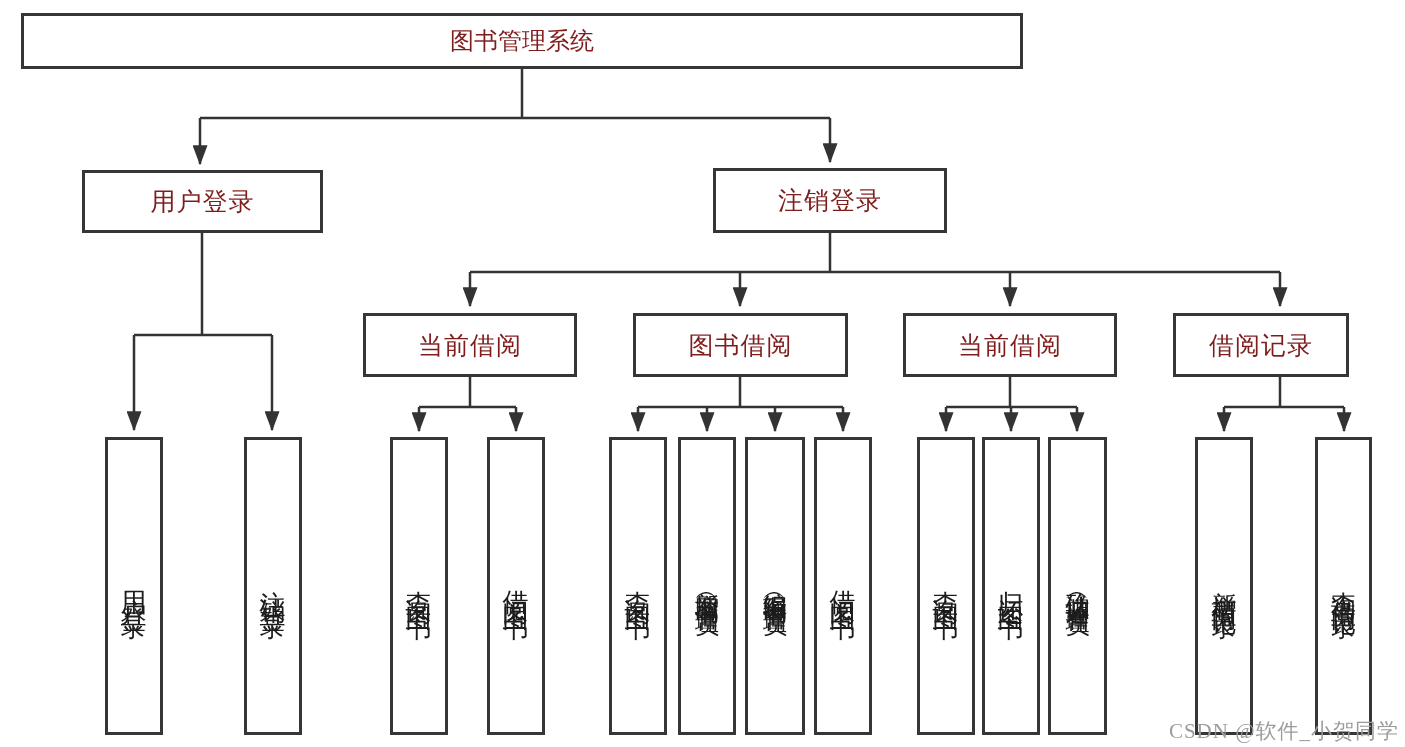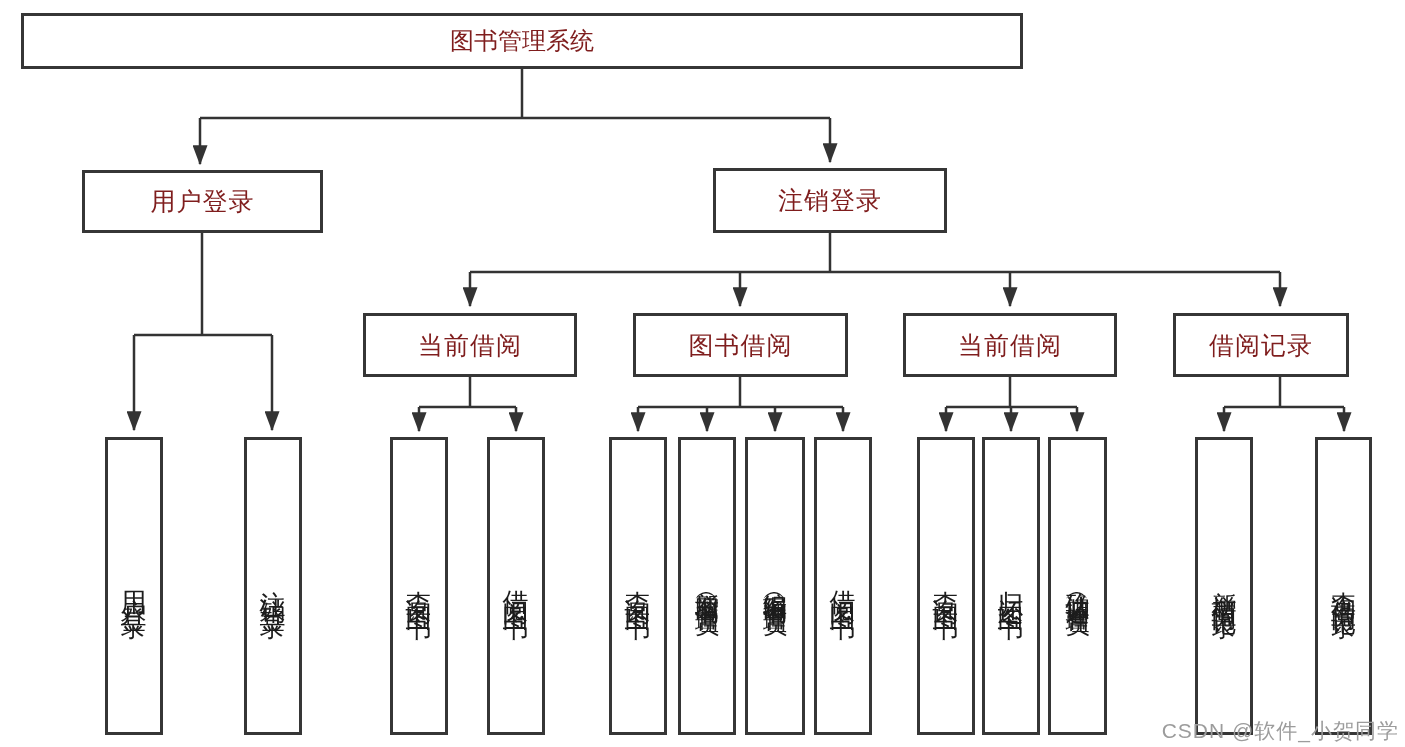--- a/index.html
+++ b/index.html
@@ -69,20 +69,21 @@
   .vtext.long { font-size: 24px; letter-spacing: 3px; }
   .watermark {
     position: absolute;
     right: 6px;
     bottom: 2px;
     font-size: 21px;
     color: #9c9c9c;
     letter-spacing: 1px;
     z-index: 10;
     white-space: nowrap;
+    font-family: Liberation Serif, serif;
   }
 </style>
 </head>
 <body>
 
 <div class="canvas">
 
   <svg class="connectors" width="1405" height="747" viewBox="0 0 1405 747">
     <defs>
       <marker id="arr" viewBox="0 0 8 6" markerWidth="8" markerHeight="6" refX="7.5" refY="3" orient="auto" markerUnits="strokeWidth">

